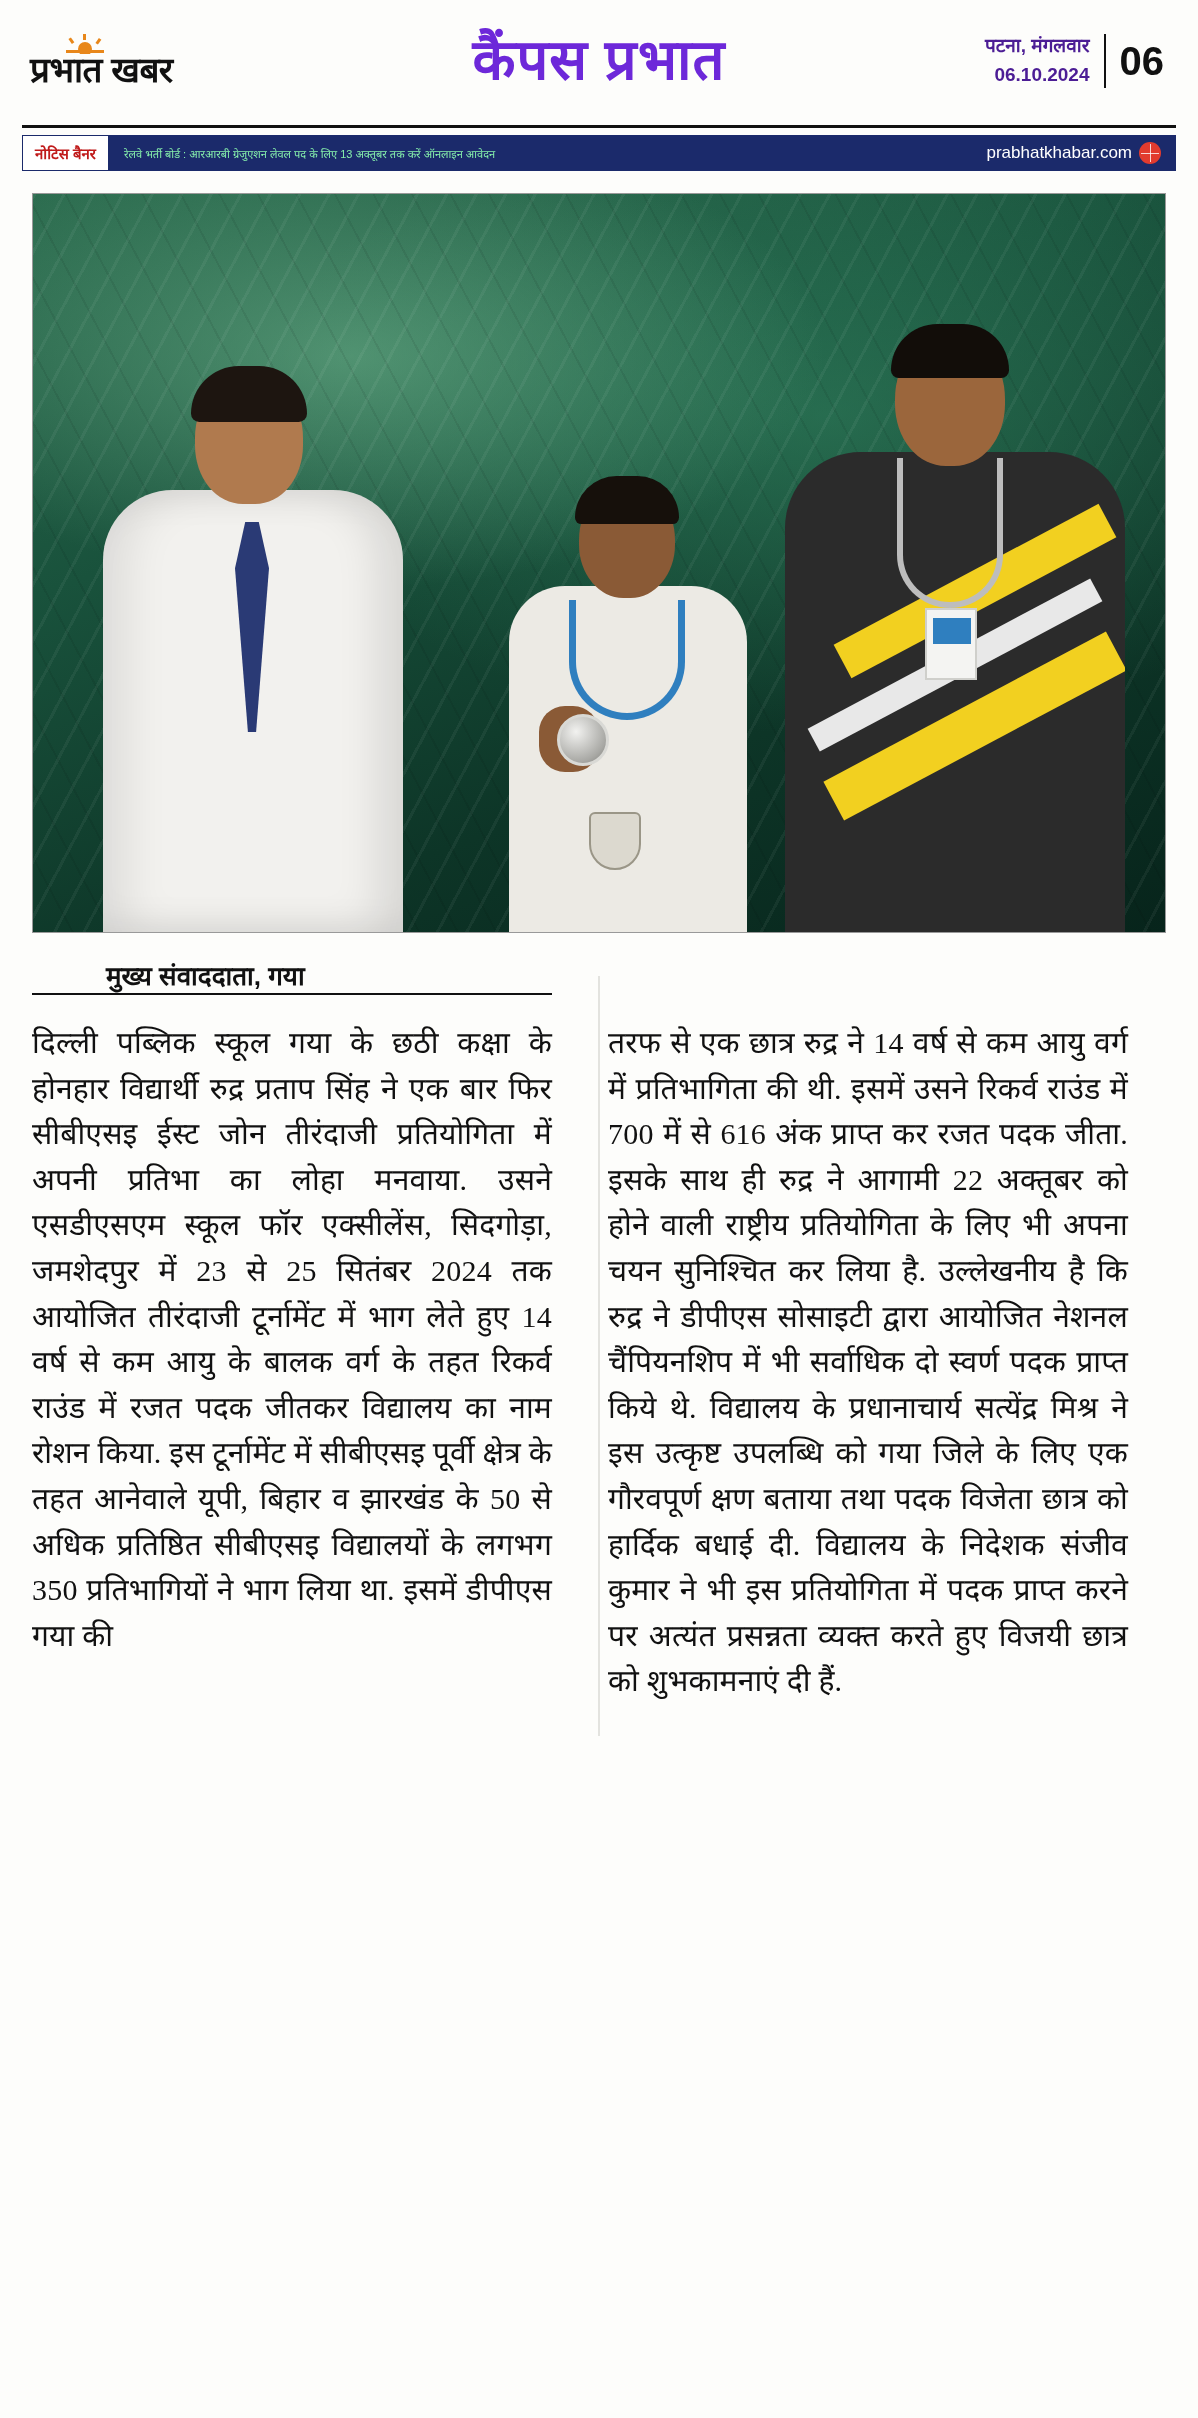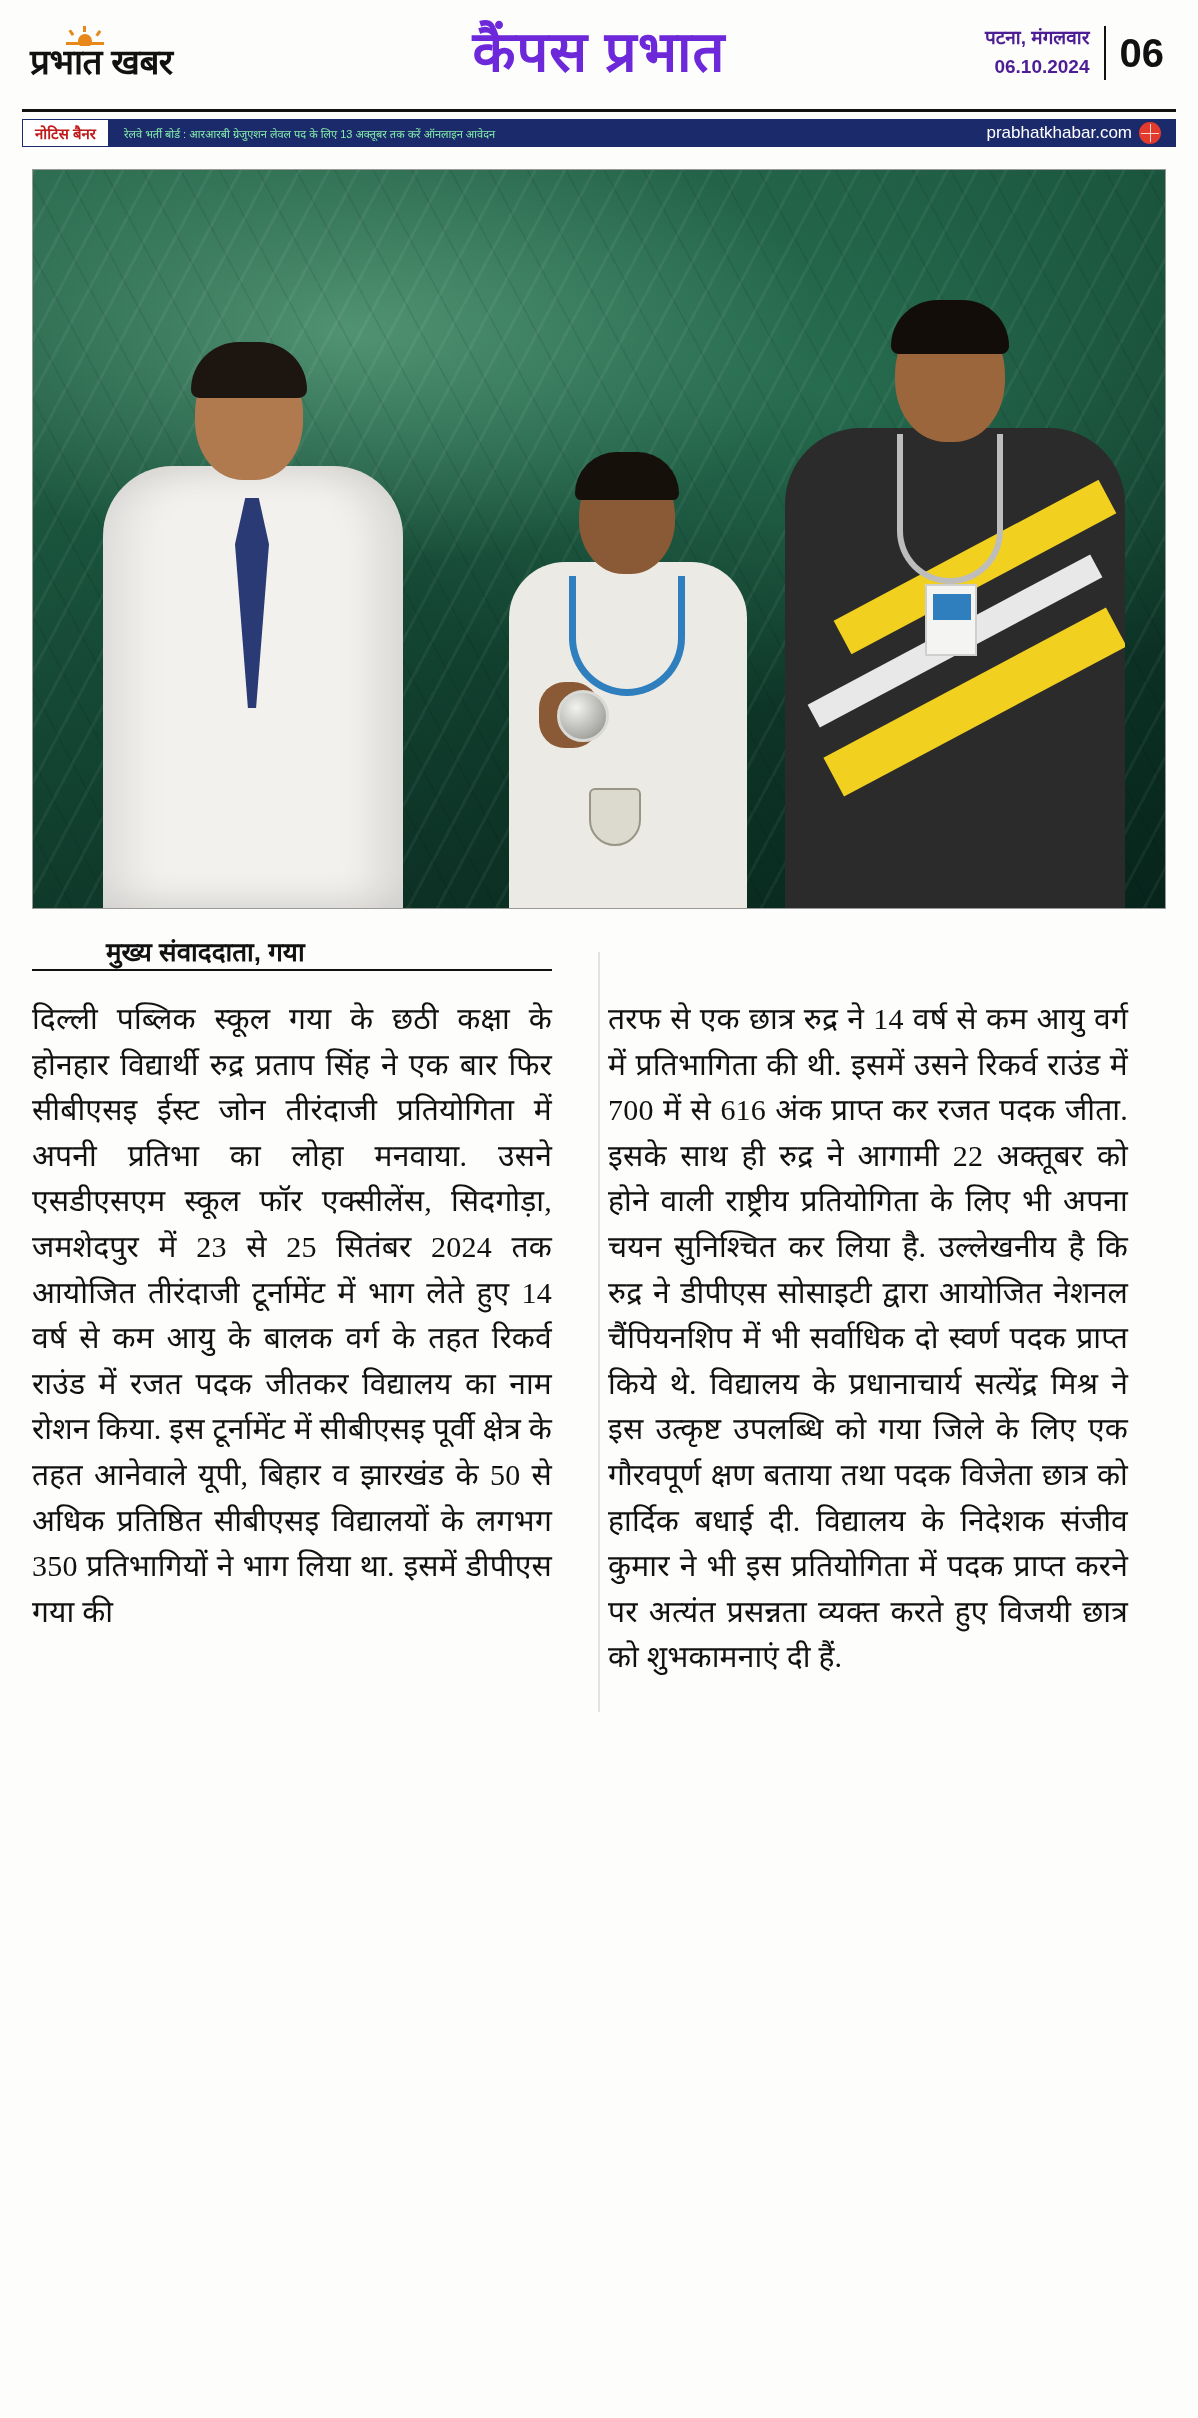--- a/index.html
+++ b/index.html
@@ -19,21 +19,21 @@
     background: #fdfdfb;
     overflow: hidden;
     padding: 0 22px;
   }
 
   
   .masthead {
     display: flex;
     align-items: center;
     justify-content: space-between;
-    height: 112px;
+    height: 128px;
     border-bottom: 3px solid #111;
     padding: 6px 8px 10px 8px;
   }
   .brand {
     display: flex;
     flex-direction: column;
     align-items: flex-start;
     width: 250px;
   }
   .brand-sun {
@@ -84,21 +84,21 @@
     font-weight: bold;
     font-size: 40px;
     line-height: 1;
     color: #111;
   }
 
   
   .notice-bar {
     display: flex;
     align-items: stretch;
-    height: 28px;
+    height: 36px;
     margin-top: 7px;
     background: #1b2a6b;
     color: #fff;
     border: 1px solid #1b2a6b;
   }
   .notice-tag {
     background: #ffffff;
     color: #c01a1a;
     font-family: "Liberation Sans", sans-serif;
     font-weight: bold;

